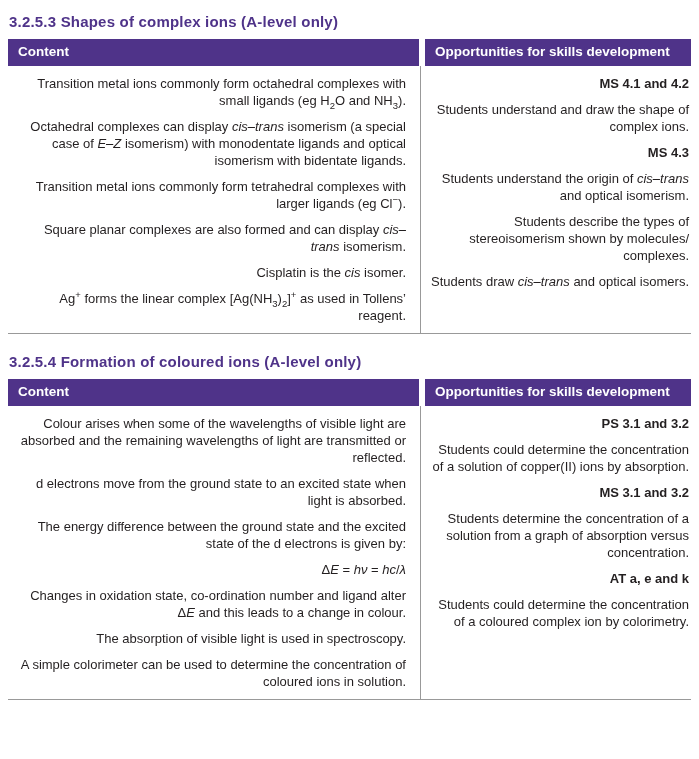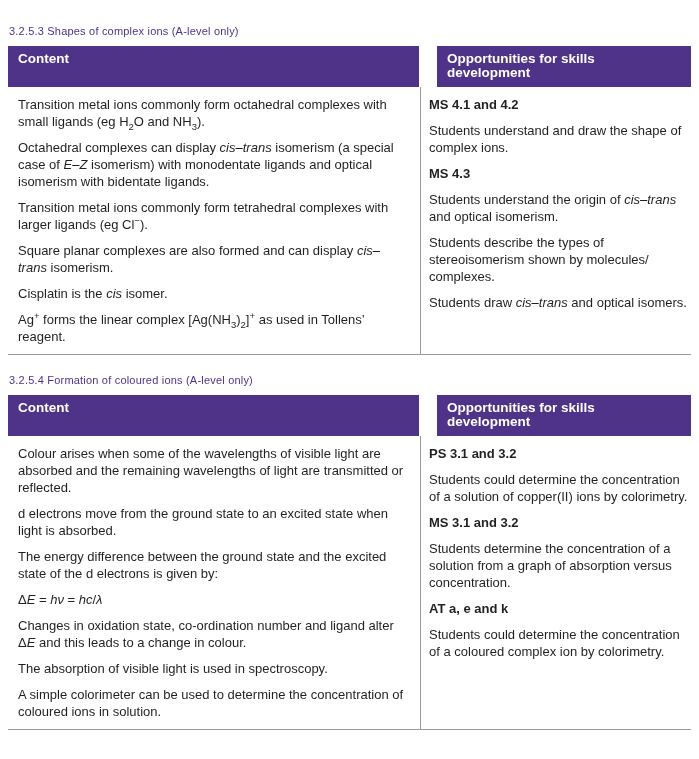--- a/index.html
+++ b/index.html
@@ -14,49 +14,50 @@
   .page {
     width: 699px;
     height: 759px;
     background: var(--background);
     font-family: "Liberation Sans", sans-serif;
     color: var(--body_text);
     padding: 9px 8px 0 8px;
     overflow: hidden;
   }
   .section-title {
-    font-size: 11px;
-    font-weight: normal;
+    font-size: 15px;
+    font-weight: bold;
     color: var(--purple);
     letter-spacing: 0.2px;
-    margin: 16px 0 9px 1px;
+    margin: 4px 0 9px 1px;
   }
   .section + .section .section-title {
     margin-top: 19px;
   }
   .spec-table { width: 683px; }
-  .thead { display: flex; gap: 18px; }
+  .thead { display: flex; gap: 6px; }
   .th {
     background: var(--purple);
     color: var(--header_text);
     font-weight: bold;
     font-size: 13.5px;
     padding: 6px 10px 7px 10px;
     line-height: 14px;
   }
   .th-content { width: 411px; }
   .th-skills { flex: 1; }
   .tbody {
     display: flex;
     border-bottom: 1px solid var(--border);
   }
   .td {
     font-size: 13px;
     line-height: 17px;
     padding: 9px 10px 0 10px;
+    text-align: right;
   }
   .td-content {
     width: 413px;
     border-right: 1px solid var(--border);
     padding-right: 14px;
   }
   .td-skills { flex: 1; padding-left: 8px; padding-right: 2px; }
   .td p { margin: 0 0 9px 0; }
   .td p.b { font-weight: bold; }
   sub { font-size: 9.5px; line-height: 0; }
@@ -107,21 +108,21 @@
             <p><span>Colour arises when some of the wavelengths of visible light are absorbed and the remaining wavelengths of light are transmitted or reflected.</span></p>
             <p><span>d electrons move from the ground state to an excited state when light is absorbed.</span></p>
             <p><span>The energy difference between the ground state and the excited state of the d electrons is given by:</span></p>
             <p><span>Δ</span><i>E</i><span> = </span><i>hν</i><span> = </span><i>hc</i><span>/</span><i>λ</i></p>
             <p><span>Changes in oxidation state, co-ordination number and ligand alter Δ</span><i>E</i><span> and this leads to a change in colour.</span></p>
             <p><span>The absorption of visible light is used in spectroscopy.</span></p>
             <p><span>A simple colorimeter can be used to determine the concentration of coloured ions in solution.</span></p>
           </div>
         <div class="td td-skills">
             <p class="b"><span>PS 3.1 and 3.2</span></p>
-            <p><span>Students could determine the concentration of a solution of copper(II) ions by colorimetry.</span></p>
+            <p><span>Students could determine the concentration of a solution of copper(II) ions by absorption.</span></p>
             <p class="b"><span>MS 3.1 and 3.2</span></p>
             <p><span>Students determine the concentration of a solution from a graph of absorption versus concentration.</span></p>
             <p class="b"><span>AT a, e and k</span></p>
             <p><span>Students could determine the concentration of a coloured complex ion by colorimetry.</span></p>
           </div>
       </div>
     </div>
   </div>
 
 </div>

